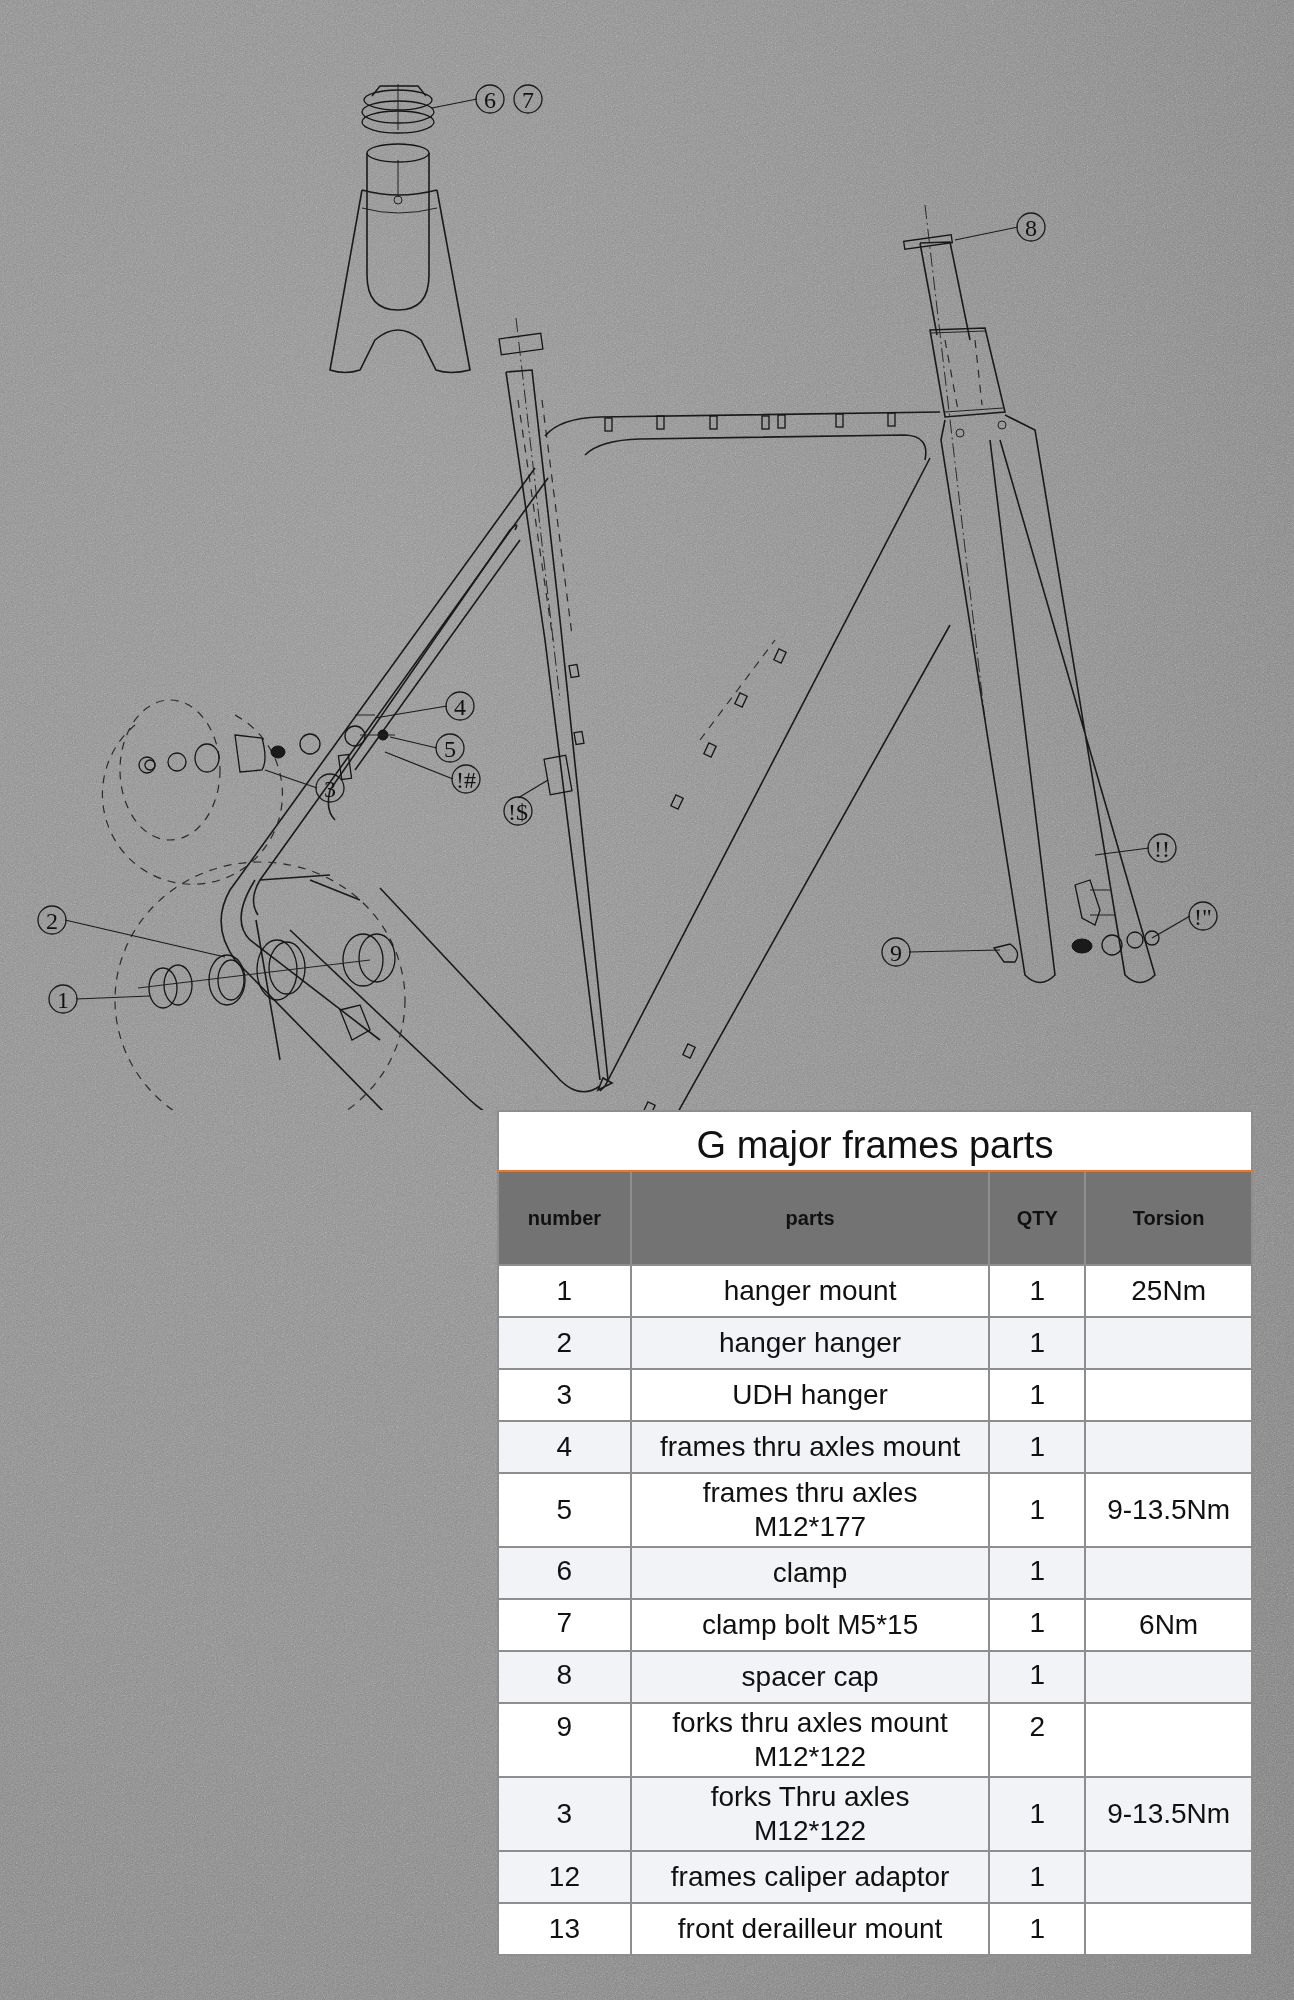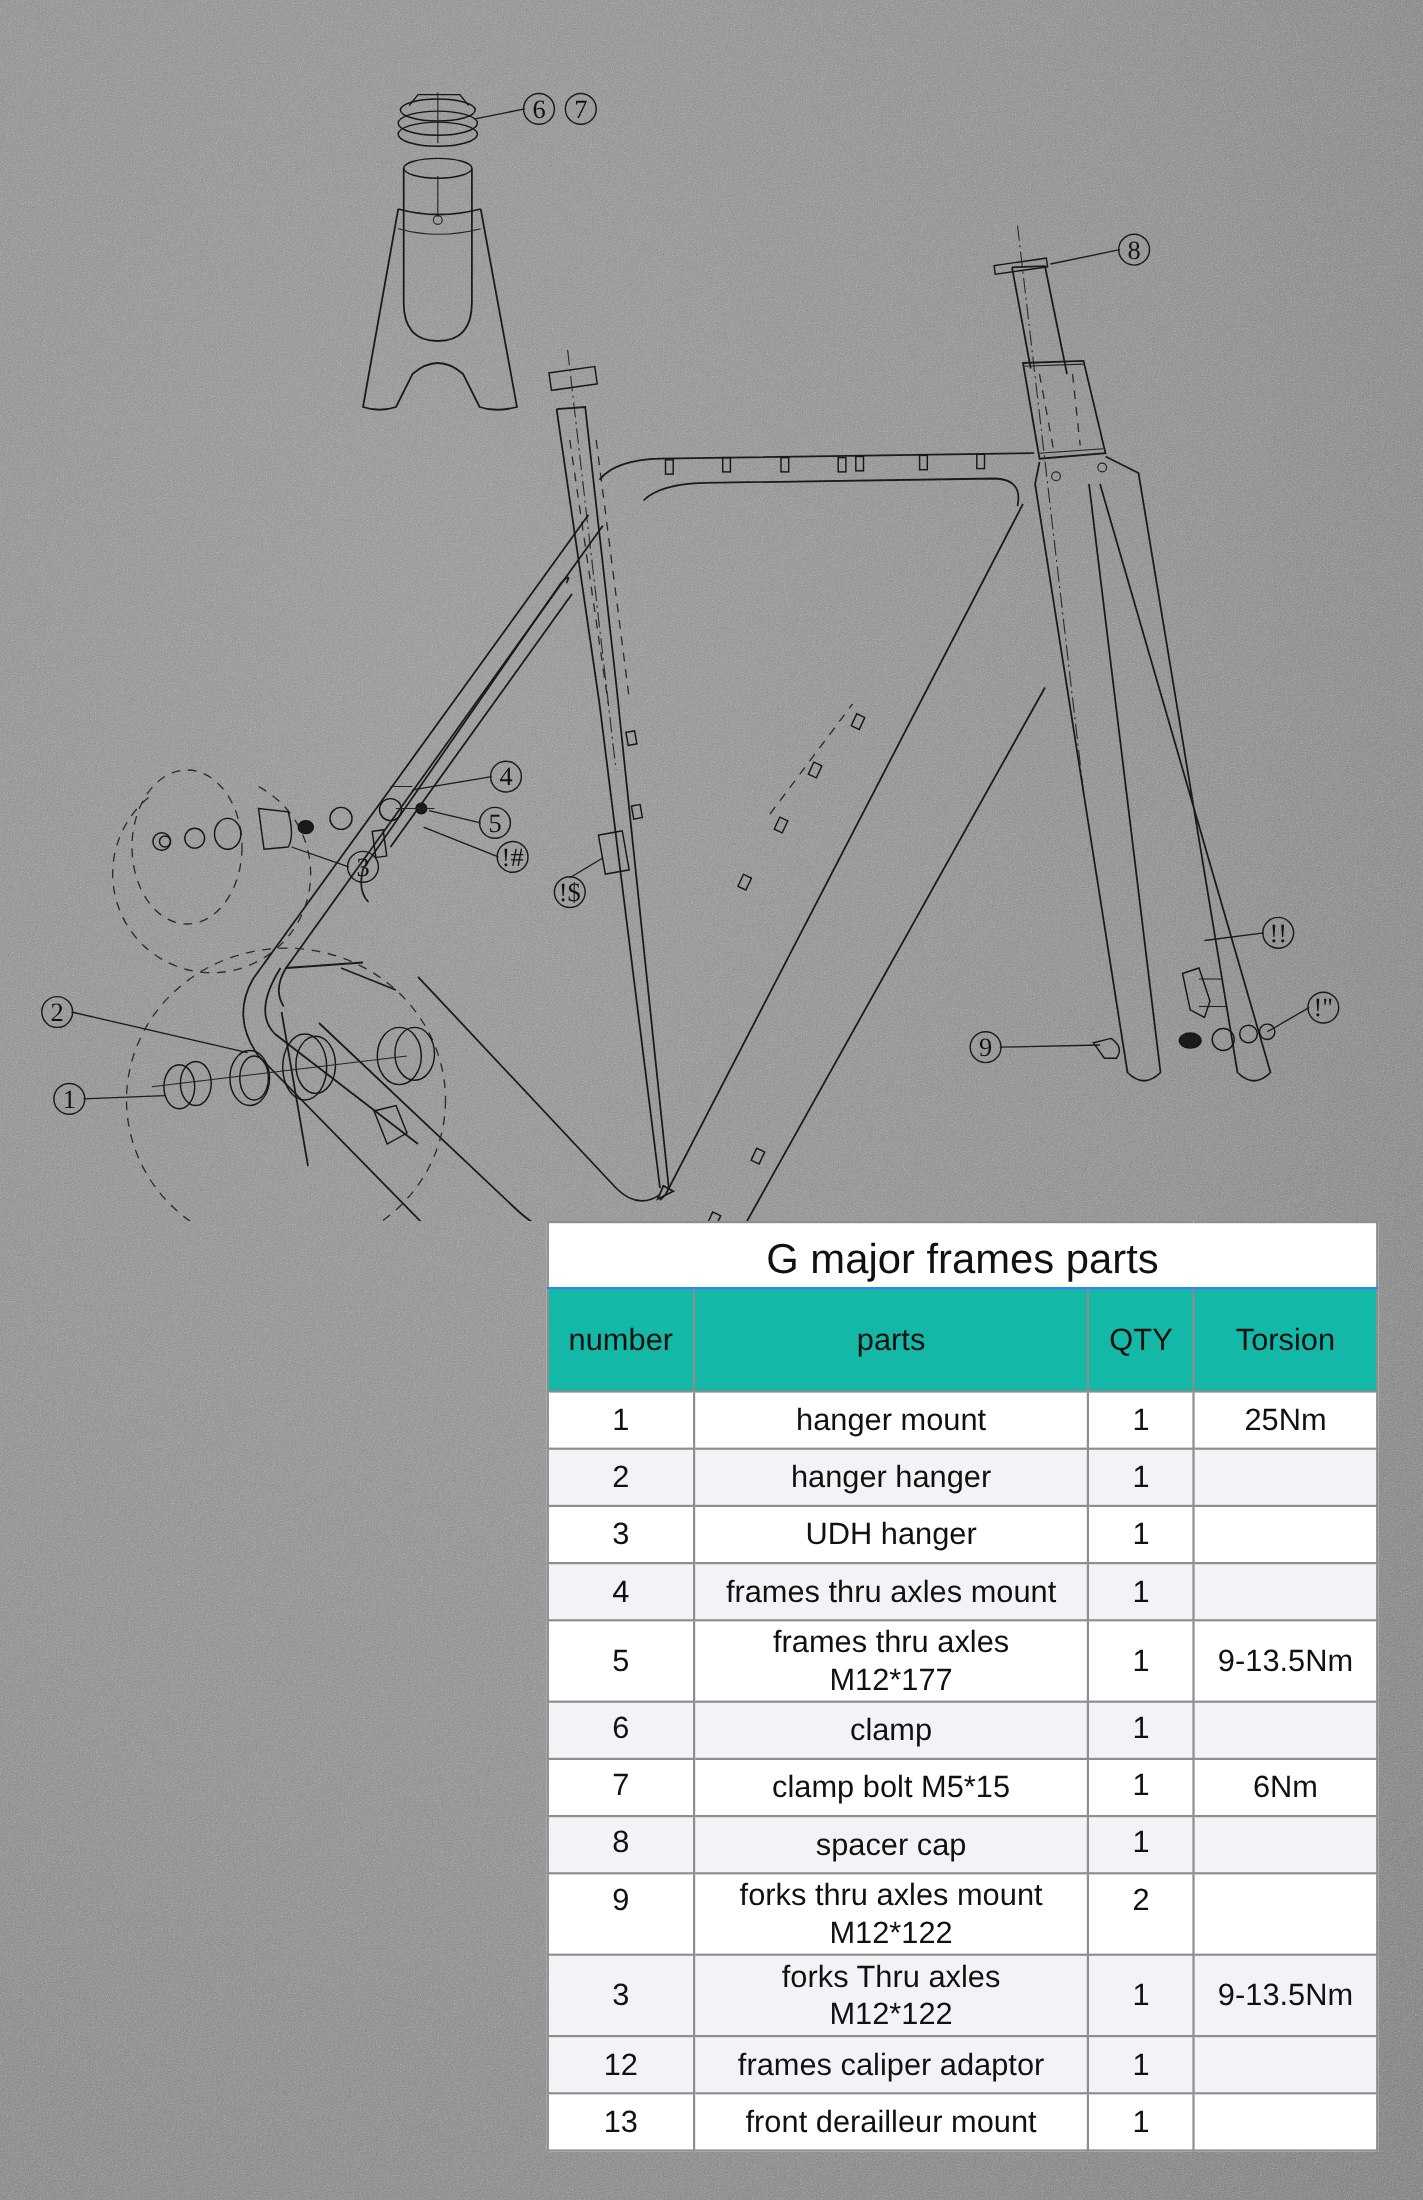--- a/index.html
+++ b/index.html
@@ -21,22 +21,22 @@
   .leader { stroke: #1a1a1a; stroke-width: 1.2; }
 
   #parts-table {
     position: absolute; left: 497px; top: 1110px; width: 756px;
     background: #fff; border-collapse: collapse; table-layout: fixed;
     color: #111; font-size: 28px;
   }
   #parts-table td, #parts-table th {
     border: 2px solid #8e8e8e; text-align: center; padding: 0; font-weight: normal; line-height: 34px;
   }
-  #parts-table .title-cell { font-size: 38px; height: 50px; line-height: 40px; padding-top: 8px; border-bottom: 2px solid #3b82f6; }
-  #parts-table thead tr.hdr th { height: 92px; background: #14b8a6; font-size: 28px; }
+  #parts-table .title-cell { font-size: 38px; height: 50px; line-height: 40px; padding-top: 8px; border-bottom: 2px solid #f97316; }
+  #parts-table thead tr.hdr th { height: 92px; background: #737373; font-size: 20px; font-weight: bold; }
   #parts-table tbody tr { height: 52px; }
   #parts-table tbody tr.alt td { background: #f2f3f6; }
   #parts-table tbody tr.tall { height: 74px; }
   #parts-table td.top { vertical-align: top; padding-top: 6px; }
   .col-num { width: 90px; }
   .col-parts { width: 243px; }
   .col-qty { width: 65px; }
   .col-tor { width: 113px; }
 </style>
 </head>

